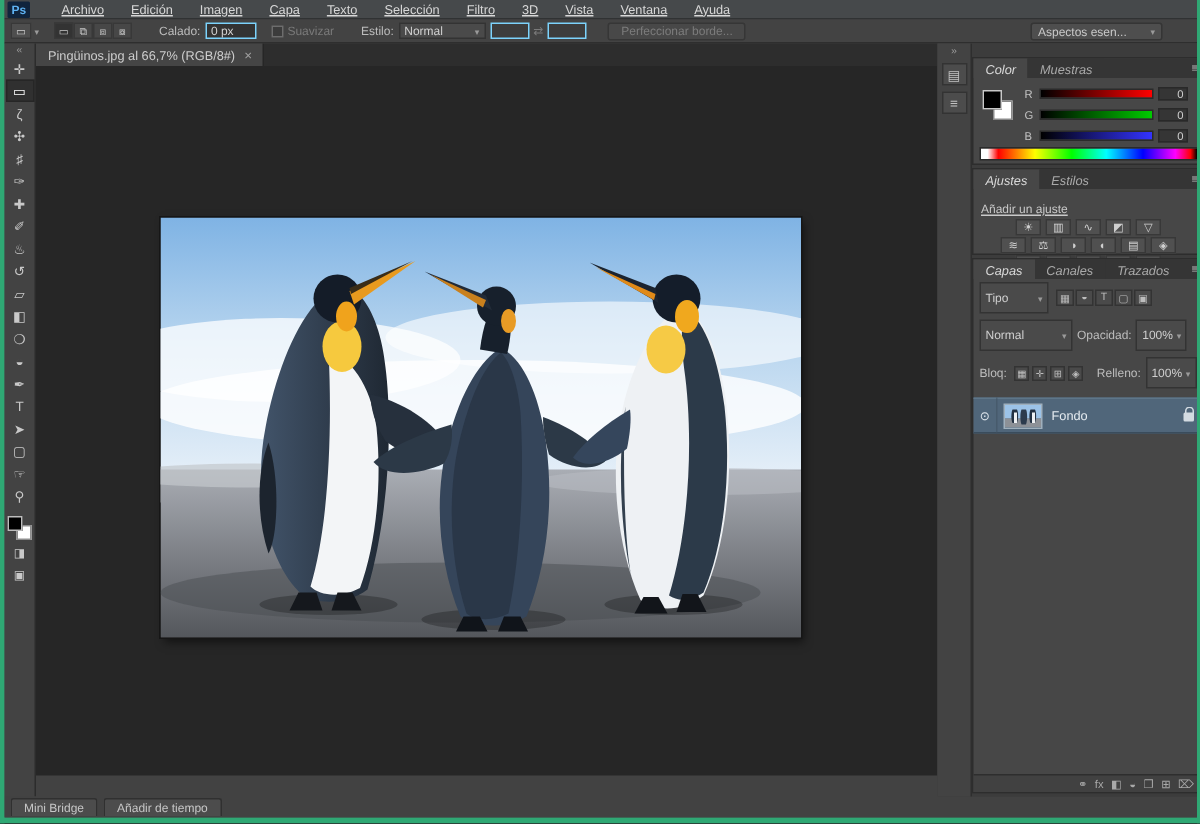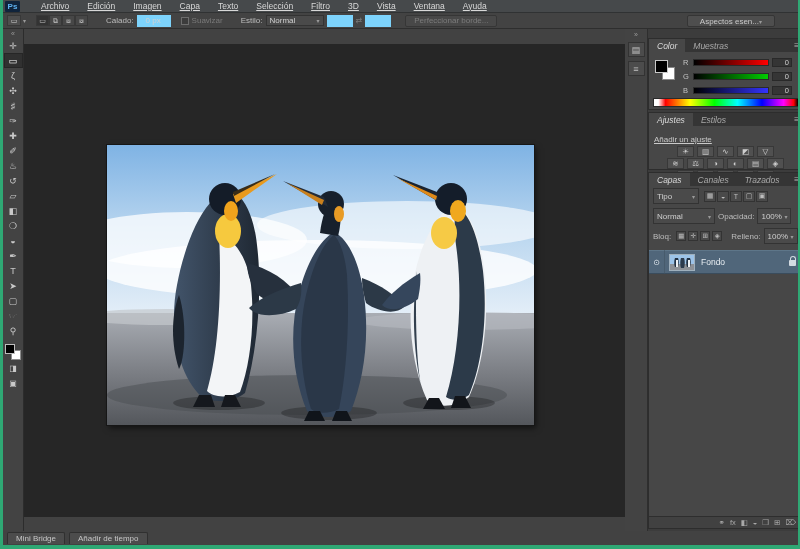--- a/index.html
+++ b/index.html
@@ -20,26 +20,26 @@
 
   
   .optionsbar { left:0; top:13px; width:800px; height:16px; background:#434343; border-bottom:1px solid #2e2e2e; display:flex; align-items:center; font-size:8px; color:#bdbdbd; }
   .opt-toolpreset { display:flex; align-items:center; margin-left:4px; gap:2px; }
   .opt-chip { width:14px; height:11px; background:#4e4e4e; border:1px solid #383838; display:flex; align-items:center; justify-content:center; font-size:7px; color:#cfcfcf; }
   .opt-modes { display:flex; margin-left:10px; }
   .opt-mode { width:13px; height:11px; border:1px solid #383838; display:flex; align-items:center; justify-content:center; font-size:7px; color:#c5c5c5; background:#474747; }
   .opt-mode.active { background:#333333; }
   .opt-label { margin-left:18px; }
   .opt-label.dis, .dis { color:#7a7a7a; }
-  .opt-field { margin-left:3px; width:34px; height:11px; background:#333333; border:6px solid #7dd3fc; color:#d2d2d2; font-size:8px; display:flex; align-items:center; padding-left:3px; }
+  .opt-field { margin-left:3px; width:34px; height:11px; background:#333333; border:1px solid #7dd3fc; color:#d2d2d2; font-size:8px; display:flex; align-items:center; padding-left:3px; }
   .opt-field.dis { color:#6f6f6f; background:#3d3d3d; }
   .opt-check { margin-left:10px; width:8px; height:8px; border:1px solid #6d6d6d; background:#3c3c3c; }
   .opt-drop { margin-left:3px; width:58px; height:11px; background:#4a4a4a; border:1px solid #333; display:flex; align-items:center; justify-content:space-between; padding:0 3px; color:#d0d0d0; }
   .opt-btn { margin-left:14px; height:12px; background:#484848; border:1px solid #363636; border-radius:2px; color:#7c7c7c; font-size:8px; display:flex; align-items:center; padding:0 8px; }
-  .workspace-btn { position:absolute; right:28px; top:2px; height:12px; min-width:88px; background:#4e4e4e; border:1px solid #353535; border-radius:2px; color:#c9c9c9; font-size:8px; display:flex; align-items:center; justify-content:space-between; padding:0 12px; }
+  .workspace-btn { position:absolute; right:28px; top:2px; height:12px; min-width:88px; background:#4e4e4e; border:1px solid #353535; border-radius:2px; color:#c9c9c9; font-size:8px; display:flex; align-items:center; justify-content:space-between; padding:0 4px; }
 
   
   .toolbar { left:0; top:29px; width:21px; height:502px; background:#434343; border-right:1px solid #2c2c2c; display:flex; flex-direction:column; align-items:center; }
   .tb-collapse { width:100%; height:9px; font-size:7px; color:#9a9a9a; text-align:center; line-height:9px; }
   .tool { width:19px; height:15px; display:flex; align-items:center; justify-content:center; font-size:9px; color:#c9c9c9; cursor:default; }
   .tool.sel { background:#303030; border:1px solid #262626; color:#ffffff; }
   .fgbg { position:relative; width:16px; height:16px; margin-top:6px; }
   .fg-sw { position:absolute; left:0; top:0; width:10px; height:10px; background:#000; border:1px solid #bdbdbd; z-index:2; }
   .bg-sw { position:absolute; right:0; bottom:0; width:10px; height:10px; background:#fff; border:1px solid #8d8d8d; }
   .tool.small { height:13px; font-size:8px; margin-top:2px; }
@@ -92,21 +92,21 @@
     background:linear-gradient(to right,#fff 0,#fff 3%,#f00 8%,#ff0 25%,#0f0 42%,#0ff 58%,#00f 75%,#f0f 90%,#f00 97%,#000 100%); }
 
   
   .aj-body { padding:2px 4px 3px; }
   .aj-header { font-size:8px; color:#c9c9c9; margin:7px 0 2px 1px;text-decoration:underline; }
   .aj-row { display:flex; justify-content:center; gap:3px; margin-bottom:1px; }
   .aj-icon { width:17px; height:11px; background:#505050; border:1px solid #383838; color:#cfcfcf; font-size:7.5px; display:flex; align-items:center; justify-content:center; }
 
   
   .ly-row { display:flex; align-items:center; gap:3px; padding:2px 4px; font-size:8px; color:#bdbdbd; }
-  .ly-drop { height:16px; background:#4a4a4a; border:1px solid #333; display:flex; align-items:center; justify-content:space-between; padding:0 3px; color:#cfcfcf; }
+  .ly-drop { height:21px; background:#4a4a4a; border:1px solid #333; display:flex; align-items:center; justify-content:space-between; padding:0 3px; color:#cfcfcf; }
   .ly-filter-icons { display:flex; gap:1px; margin-left:2px; }
   .ly-ficon { width:12px; height:11px; background:#4a4a4a; border:1px solid #333; font-size:7px; color:#bdbdbd; display:flex; align-items:center; justify-content:center; }
   .ly-lock-icons { display:flex; gap:2px; margin-left:2px; }
   .ly-licon { width:10px; height:10px; background:#4a4a4a; border:1px solid #333; font-size:6.5px; color:#bdbdbd; display:flex; align-items:center; justify-content:center; }
   .layer-item { position:relative; margin-top:4px; height:24px; background:#50667a; border-top:1px solid #5e7689; border-bottom:1px solid #3a4c5c; display:flex; align-items:center; }
   .eye-box { width:16px; height:24px; border-right:1px solid #41536391; display:flex; align-items:center; justify-content:center; color:#dfe6ec; font-size:8px; }
   .layer-thumb { width:26px; height:17px; margin-left:4px; border:1px solid #9fb0bd; overflow:hidden; }
   .layer-name { margin-left:6px; font-size:8.5px; color:#e6ecf1; }
   .layer-lock { position:absolute; right:6px; top:9px; width:7px; height:6px; background:#d3dbe2; border-radius:1px; }
   .layer-lock::before { content:""; position:absolute; top:-4px; left:1px; width:4px; height:4px; border:1px solid #d3dbe2; border-bottom:none; border-radius:3px 3px 0 0; }
@@ -230,20 +230,26 @@
       <div class="bg-sw"></div>
     </div>
     <div class="tool small">
         <span>◨</span>
       </div>
     <div class="tool small">
         <span>▣</span>
       </div>
   </div>
 
+  <div class="tabbar abs">
+    <div class="doc-tab">
+      <span>Pingüinos.jpg al 66,7% (RGB/8#)</span>
+      <span class="close">×</span>
+    </div>
+  </div>
 
   <div class="canvas abs">
     <div class="photo">
       <svg width="427" height="280" viewBox="0 0 427 280" xmlns="http://www.w3.org/2000/svg">
         <defs>
           <linearGradient id="sky" x1="0" y1="0" x2="0" y2="1">
             <stop offset="0" stop-color="#7fb3e4"></stop>
             <stop offset="0.45" stop-color="#b9d6ef"></stop>
             <stop offset="1" stop-color="#eef4fa"></stop>
           </linearGradient>

